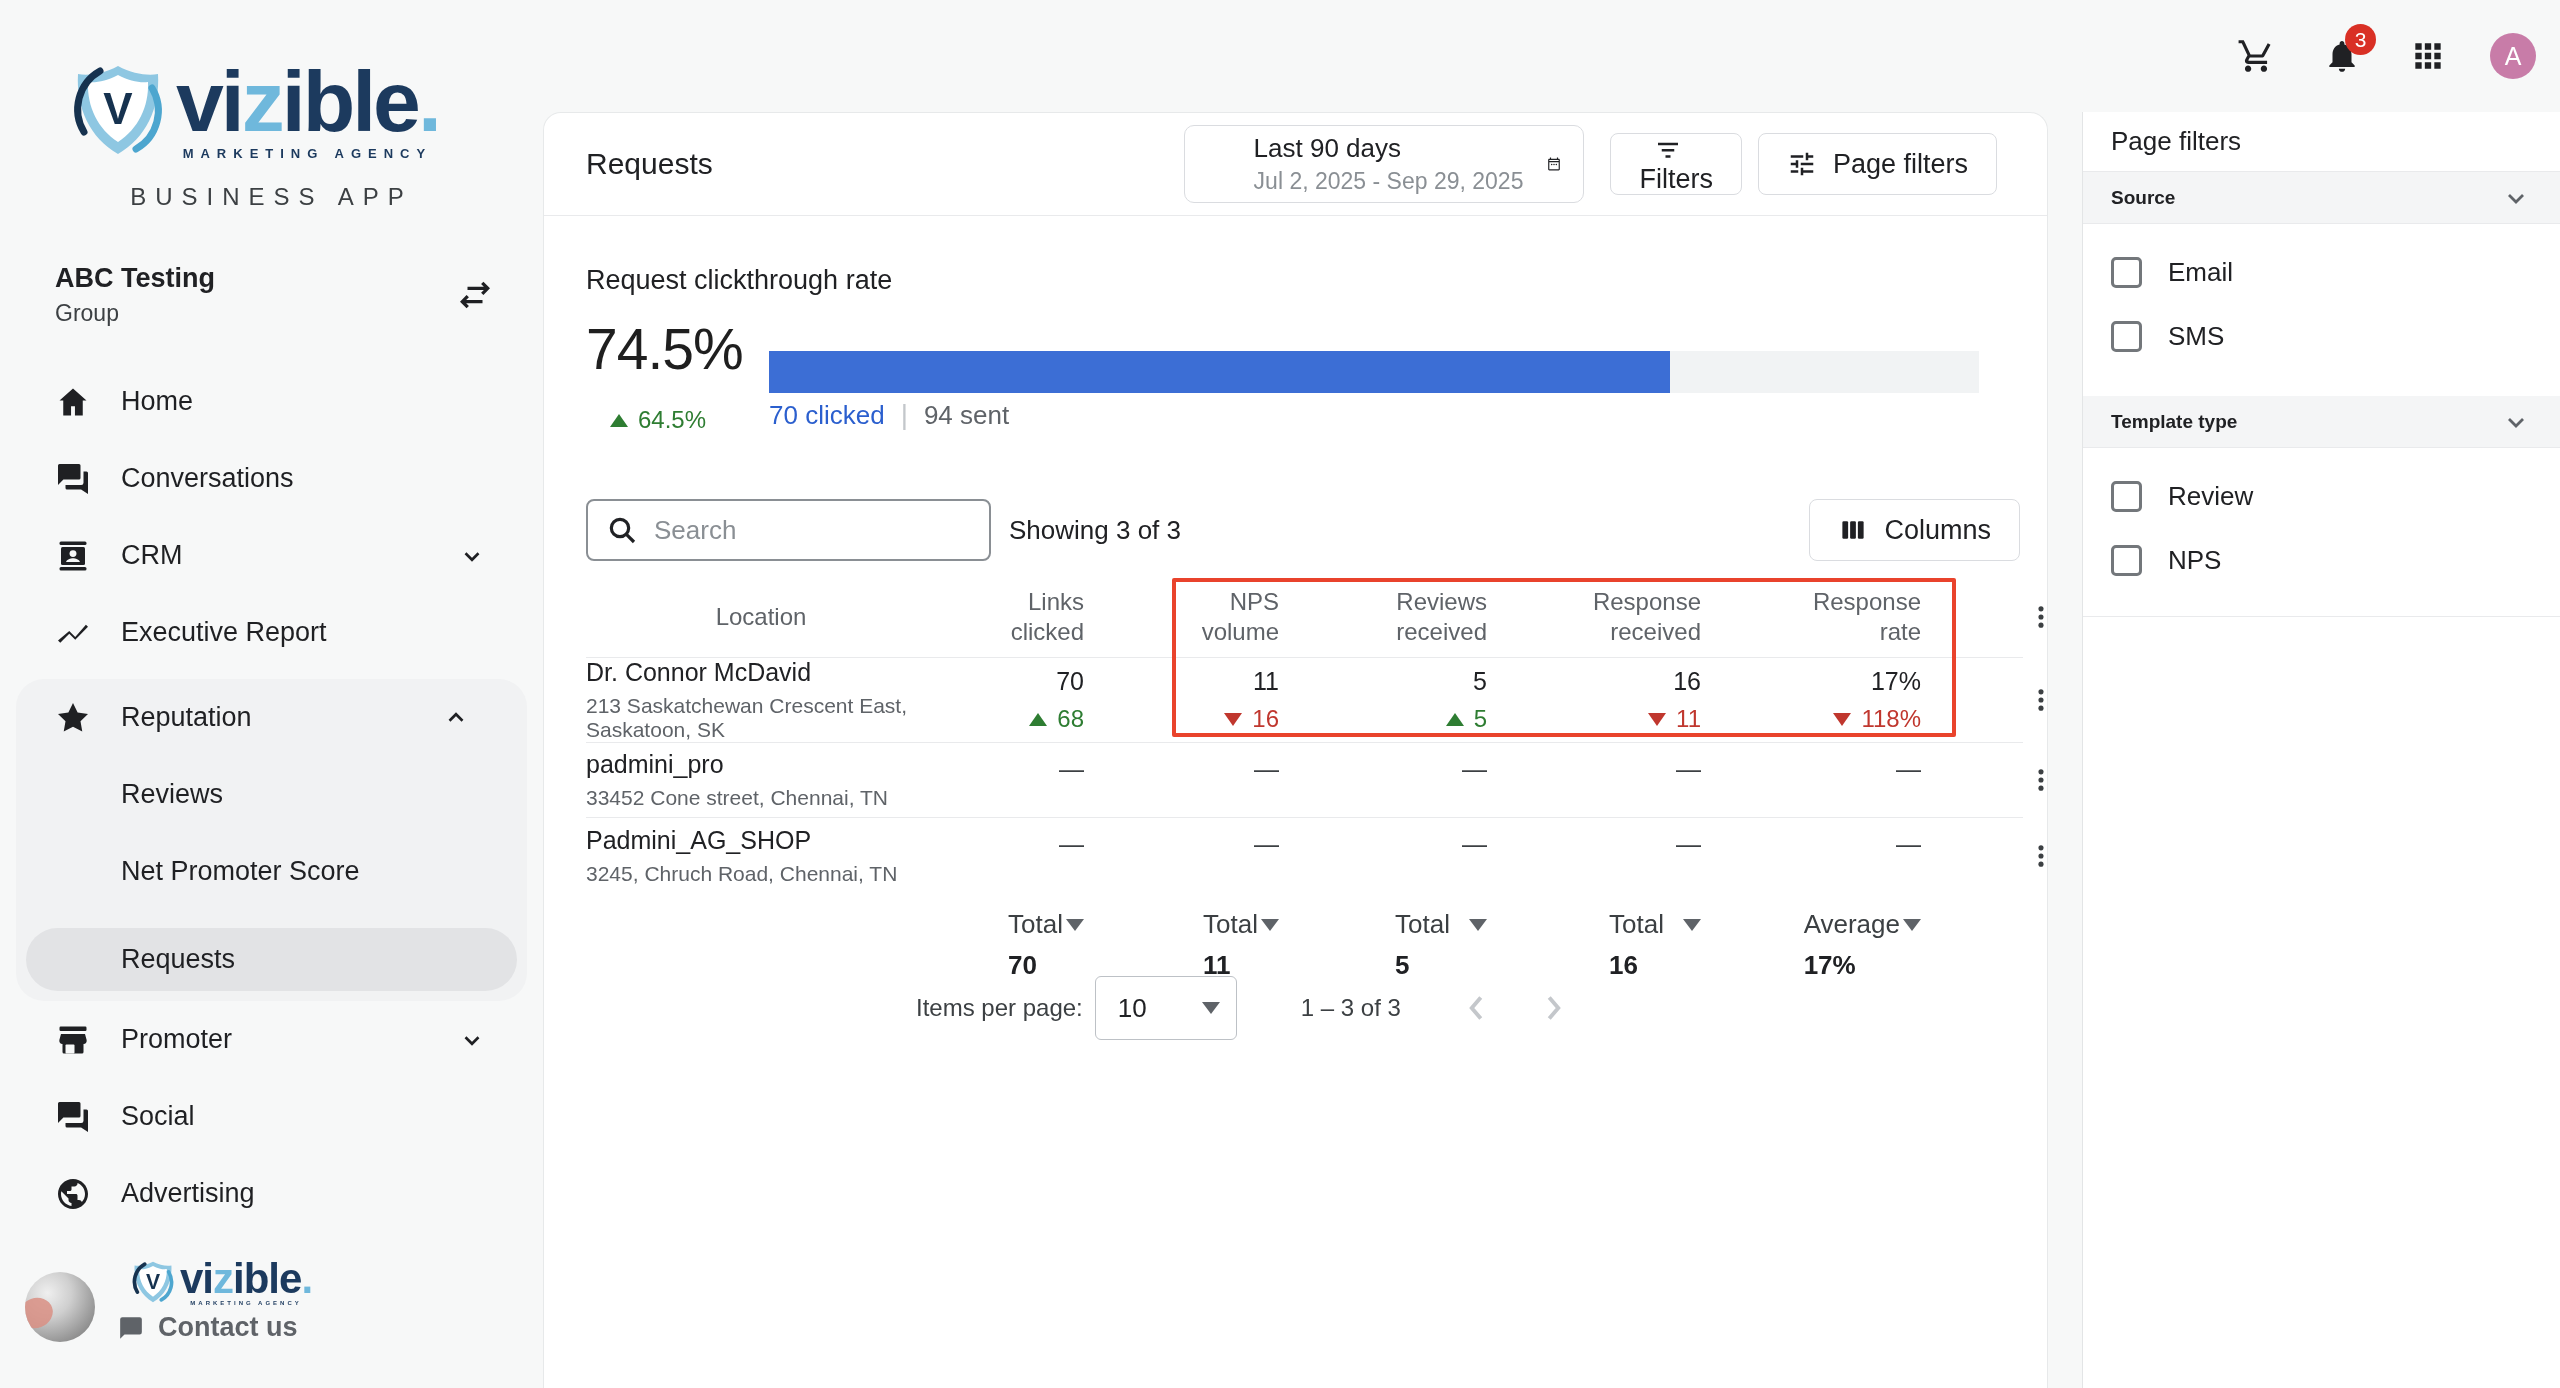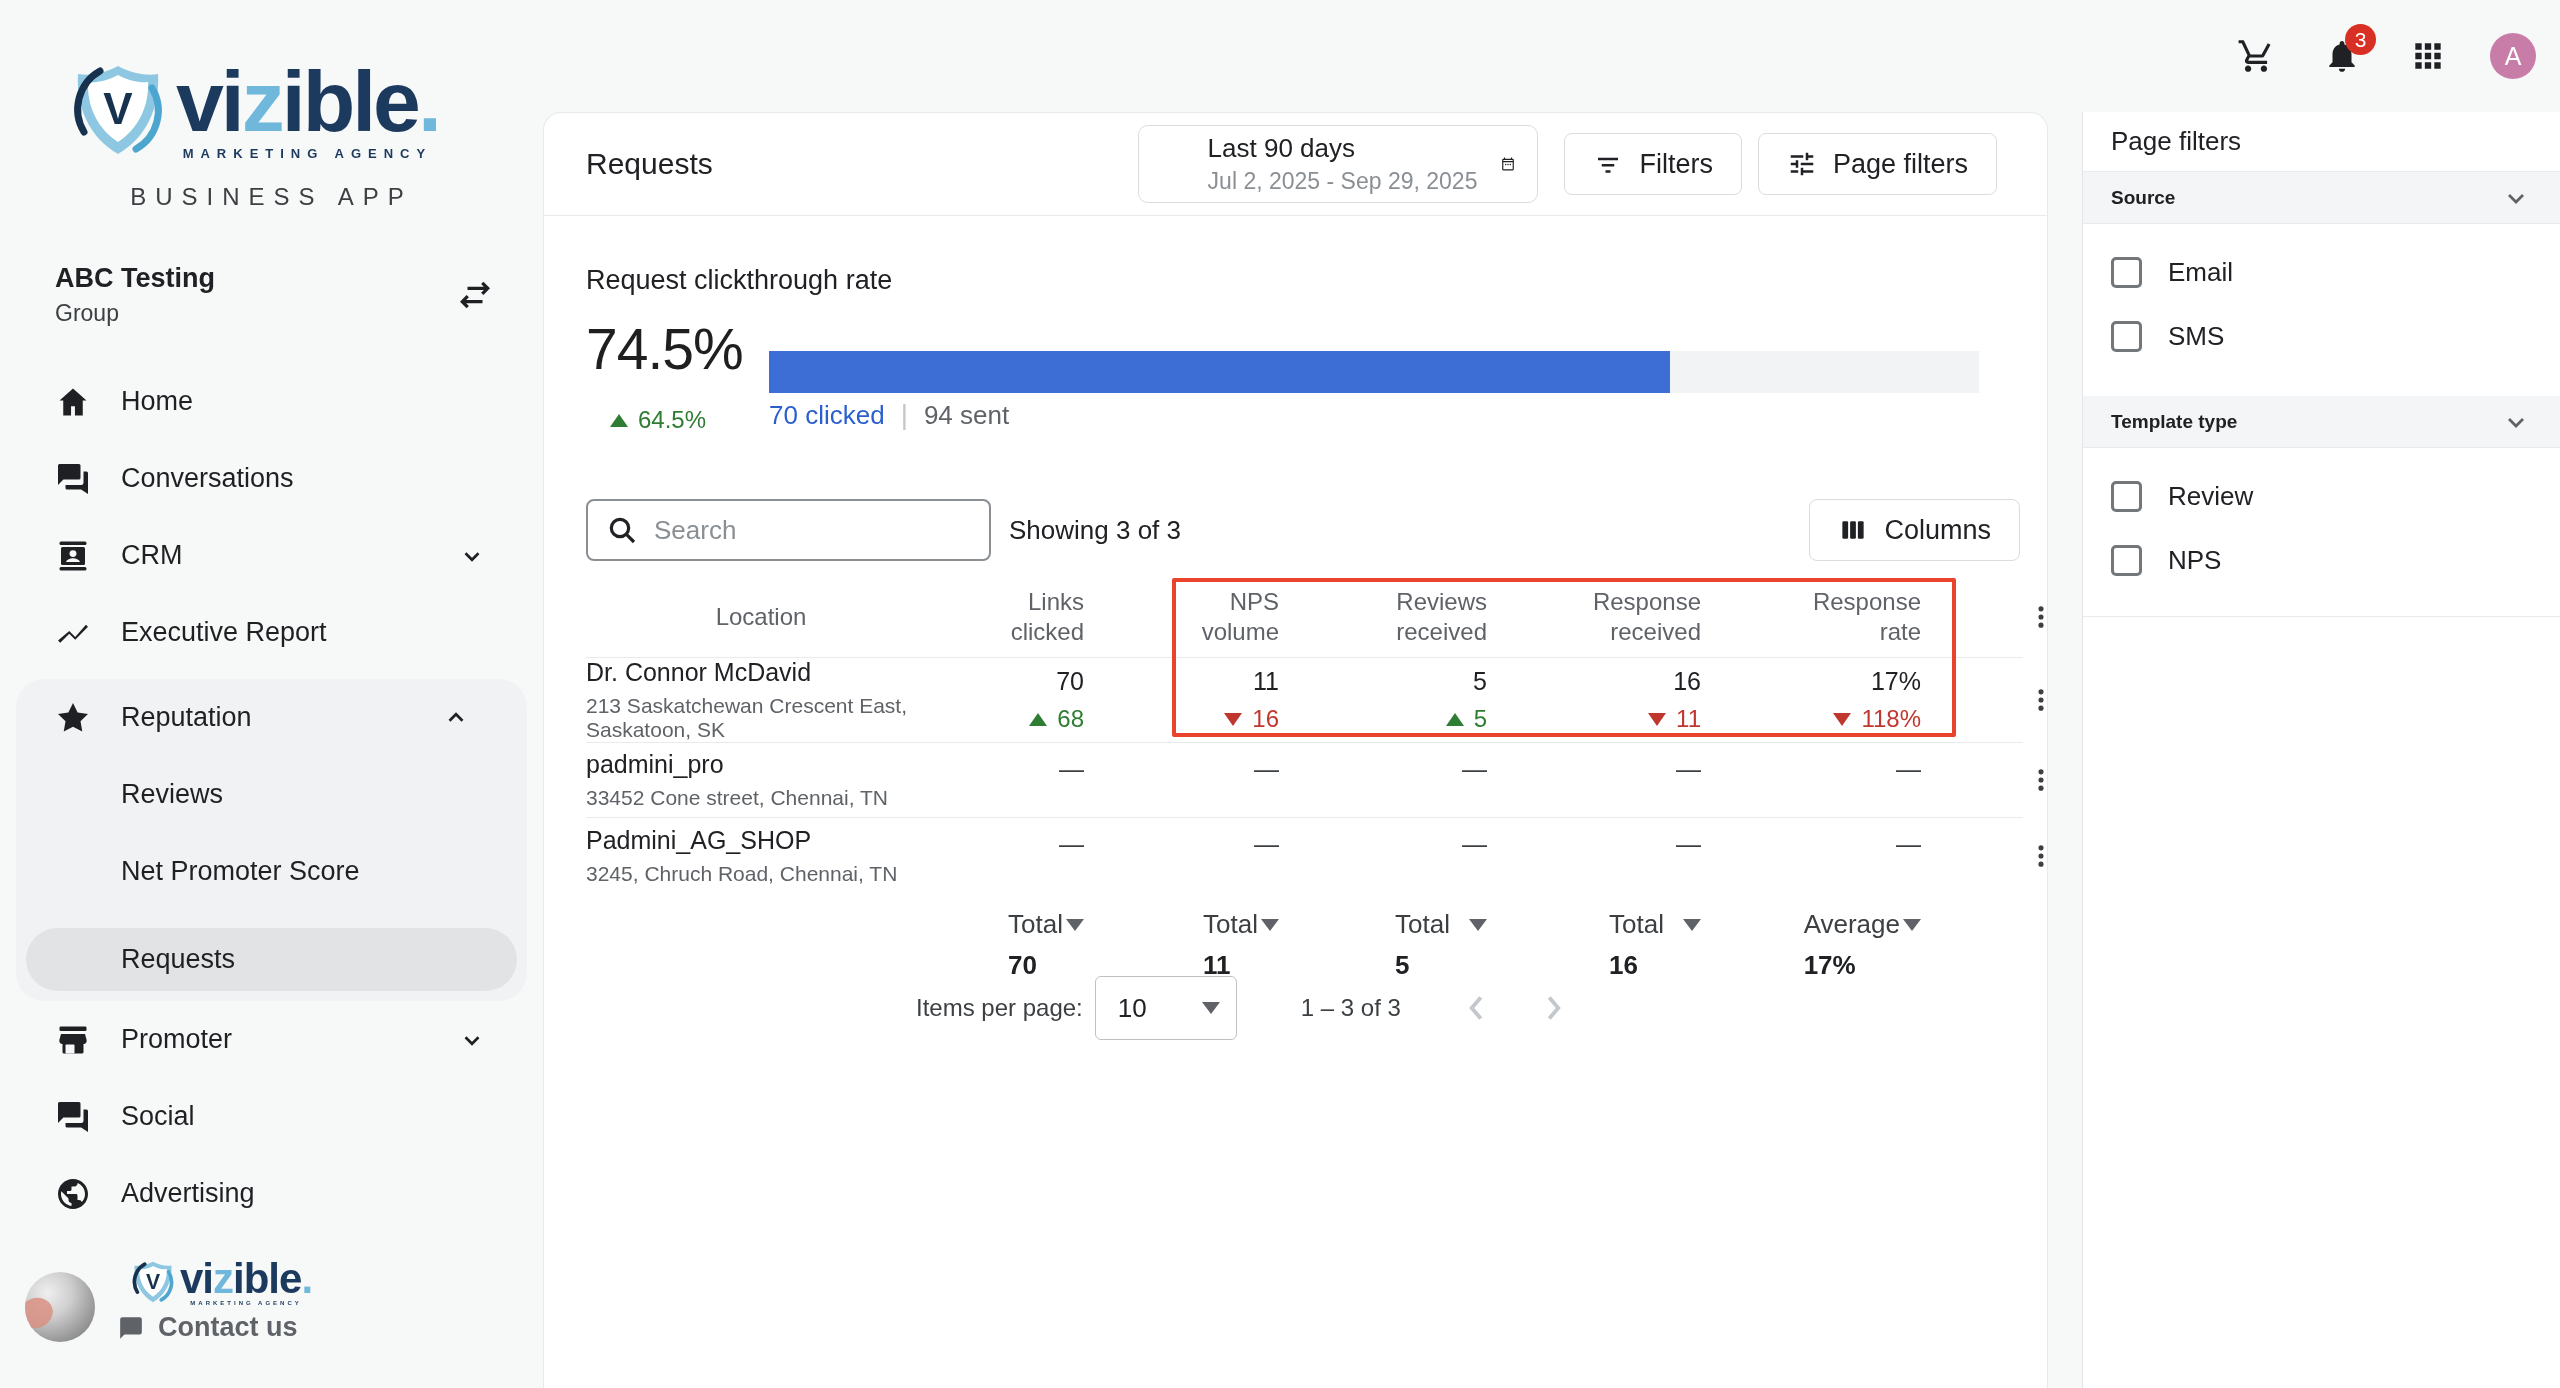--- a/index.html
+++ b/index.html
@@ -64,21 +64,21 @@
   .page-title{ font-size:30px; font-weight:500; }
   .date-btn{ margin-left:auto; height:78px; border:1px solid #dadce0; border-radius:10px; display:flex; align-items:center;
      padding:0 22px; cursor:pointer; background:#fff; min-width:400px;justify-content:flex-end; }
   .date-texts{ display:flex; flex-direction:column; }
   .date-label{ font-size:26px; color:#202124; }
   .date-sub{ font-size:23px; color:#8a8f94; margin-top:4px; }
   .date-btn svg{ width:38px; height:38px; fill:#202124; margin-left:auto; padding-left:24px; }
   .btn{ height:62px; border:1px solid #dadce0; border-radius:8px; background:#fff; display:flex; align-items:center;
      padding:0 28px; font-size:27px; color:#202124; cursor:pointer; }
   .btn svg{ width:30px; height:30px; fill:#202124; margin-right:16px; }
-  .filters-btn{ margin-left:26px; }
+  .filters-btn{ margin-left:26px;flex-direction:column; }
   .pagefilters-btn{ margin-left:16px; }
 
   .metric-title{ position:absolute; left:42px; top:152px; font-size:27px; }
   .metric-value{ position:absolute; left:42px; top:203px; font-size:57px; letter-spacing:-1px; color:#1f1f1f; }
   .metric-delta{ position:absolute; left:66px; top:293px; display:flex; align-items:center; font-size:24px; color:var(--green); }
   .tri{ width:0; height:0; display:inline-block; }
   .tri-up{ border-left:9px solid transparent; border-right:9px solid transparent; border-bottom:13px solid var(--green); margin-right:10px; }
   .tri-down-red{ border-left:9px solid transparent; border-right:9px solid transparent; border-top:13px solid var(--red); margin-right:10px; }
   .tri-up-green{ border-left:9px solid transparent; border-right:9px solid transparent; border-bottom:13px solid var(--green); margin-right:10px; }
   .bar-track{ position:absolute; left:225px; top:238px; width:1210px; height:42px; background:#f1f3f4; }

